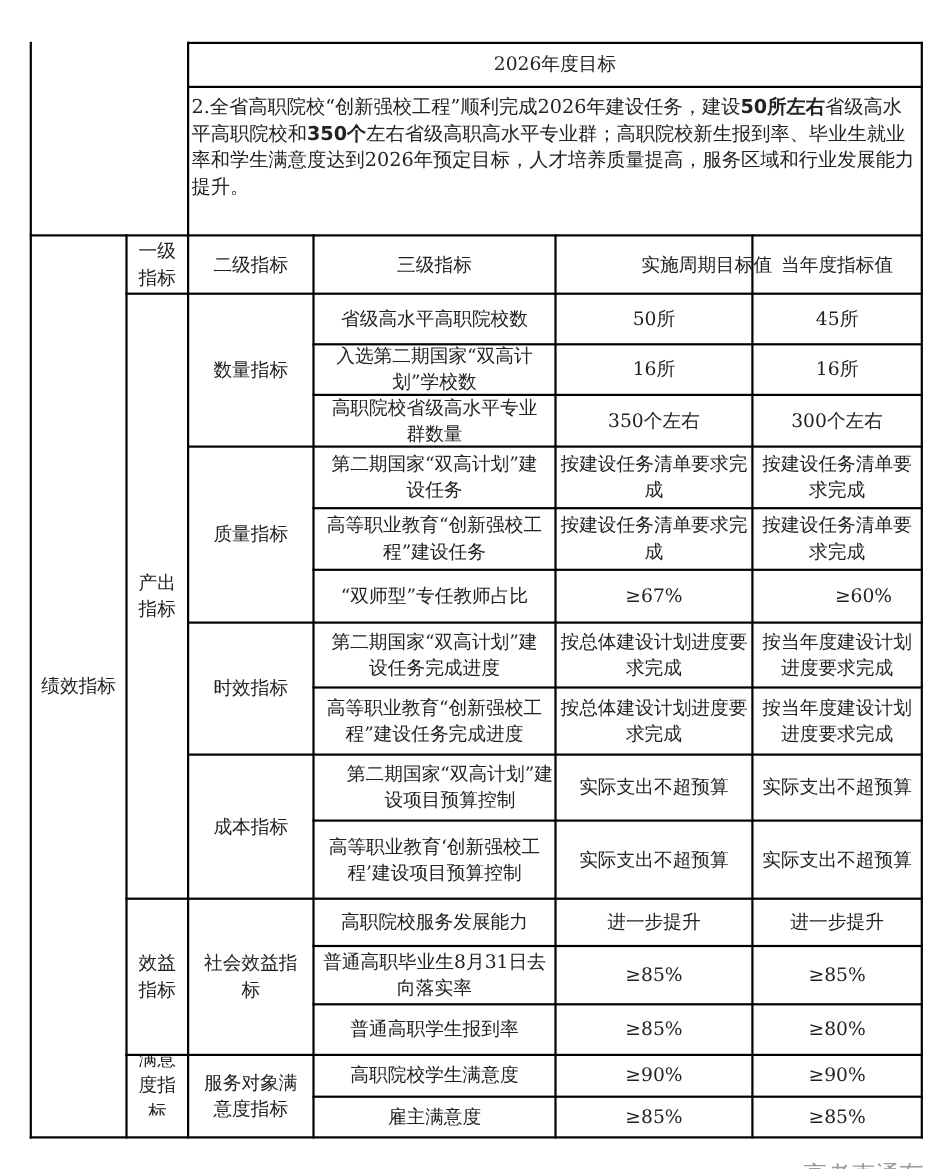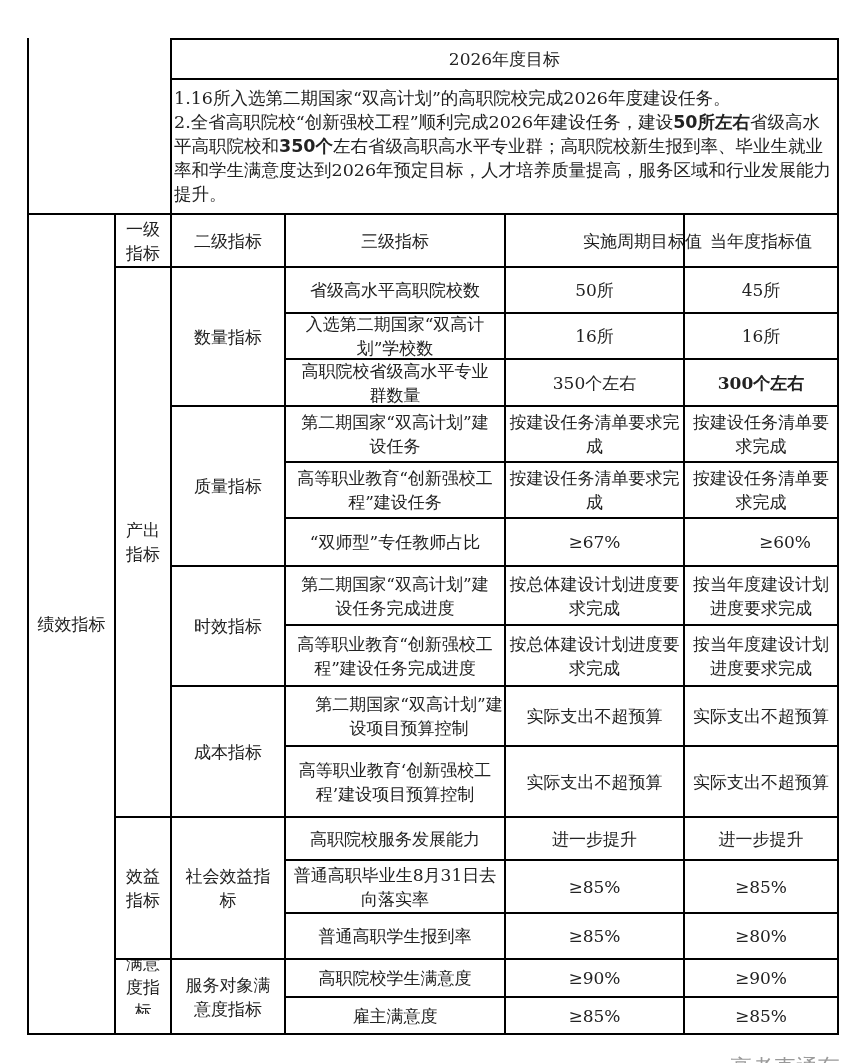--- a/index.html
+++ b/index.html
@@ -40,21 +40,20 @@
 <div class="ln" style="left:284px;top:745px;width:555px;height:2px;"></div>
 <div class="ln" style="left:114px;top:816px;width:725px;height:2px;"></div>
 <div class="ln" style="left:284px;top:859px;width:555px;height:2px;"></div>
 <div class="ln" style="left:284px;top:912px;width:555px;height:2px;"></div>
 <div class="ln" style="left:114px;top:958px;width:725px;height:2px;"></div>
 <div class="ln" style="left:284px;top:996px;width:555px;height:2px;"></div>
 <div class="ln" style="left:27px;top:1033px;width:812px;height:2px;"></div>
 
 <div class="cell" style="left:172px;top:40px;width:665px;height:38px;">2026年度目标</div>
 <div class="goal-text">
-  <div>1.16所入选第二期国家“双高计划”的高职院校完成2026年度建设任务。</div>
   <div><span>2.全省高职院校“创新强校工程”顺利完成2026年建设任务，建设</span><b>50所左右</b><span>省级高水平高职院校和</span><b>350个</b><span>左右省级高职高水平专业群；高职院校新生报到率、毕业生就业率和学生满意度达到2026年预定目标，人才培养质量提高，服务区域和行业发展能力提升。</span></div>
 </div>
 
 <div class="cell" style="left:29px;top:215px;width:85px;height:818px;">绩效指标</div>
 
 <div class="cell" style="left:116px;top:215px;width:54px;height:51px;padding:0 8px;">一级指标</div>
 <div class="cell" style="left:172px;top:215px;width:112px;height:51px;">二级指标</div>
 <div class="cell" style="left:286px;top:215px;width:218px;height:51px;">三级指标</div>
 <div class="cell" style="left:506px;top:215px;width:177px;height:51px;margin-left:48px;">实施周期目标值</div>
 <div class="cell" style="left:685px;top:215px;width:152px;height:51px;">当年度指标值</div>
@@ -76,21 +75,21 @@
   <div class="cell" style="left:685px;top:268px;width:152px;height:44px;">45所</div>
 </div>
 <div>
   <div class="cell" style="left:286px;top:314px;width:218px;height:44px;padding:0 8px;text-align:center;">入选第二期国家“双高计划”学校数</div>
   <div class="cell" style="left:506px;top:314px;width:177px;height:44px;">16所</div>
   <div class="cell" style="left:685px;top:314px;width:152px;height:44px;">16所</div>
 </div>
 <div>
   <div class="cell" style="left:286px;top:360px;width:218px;height:45px;padding:0 8px;">高职院校省级高水平专业群数量</div>
   <div class="cell" style="left:506px;top:360px;width:177px;height:45px;">350个左右</div>
-  <div class="cell" style="left:685px;top:360px;width:152px;height:45px;font-weight:bold;">300个左右</div>
+  <div class="cell" style="left:685px;top:360px;width:152px;height:45px;">300个左右</div>
 </div>
 <div>
   <div class="cell" style="left:286px;top:407px;width:218px;height:54px;padding:0 8px;">第二期国家“双高计划”建设任务</div>
   <div class="cell" style="left:506px;top:407px;width:177px;height:54px;">按建设任务清单要求完成</div>
   <div class="cell" style="left:685px;top:407px;width:152px;height:54px;padding:0 6px;">按建设任务清单要求完成</div>
 </div>
 <div>
   <div class="cell" style="left:286px;top:463px;width:218px;height:54px;padding:0 8px;">高等职业教育“创新强校工程”建设任务</div>
   <div class="cell" style="left:506px;top:463px;width:177px;height:54px;">按建设任务清单要求完成</div>
   <div class="cell" style="left:685px;top:463px;width:152px;height:54px;padding:0 6px;">按建设任务清单要求完成</div>

